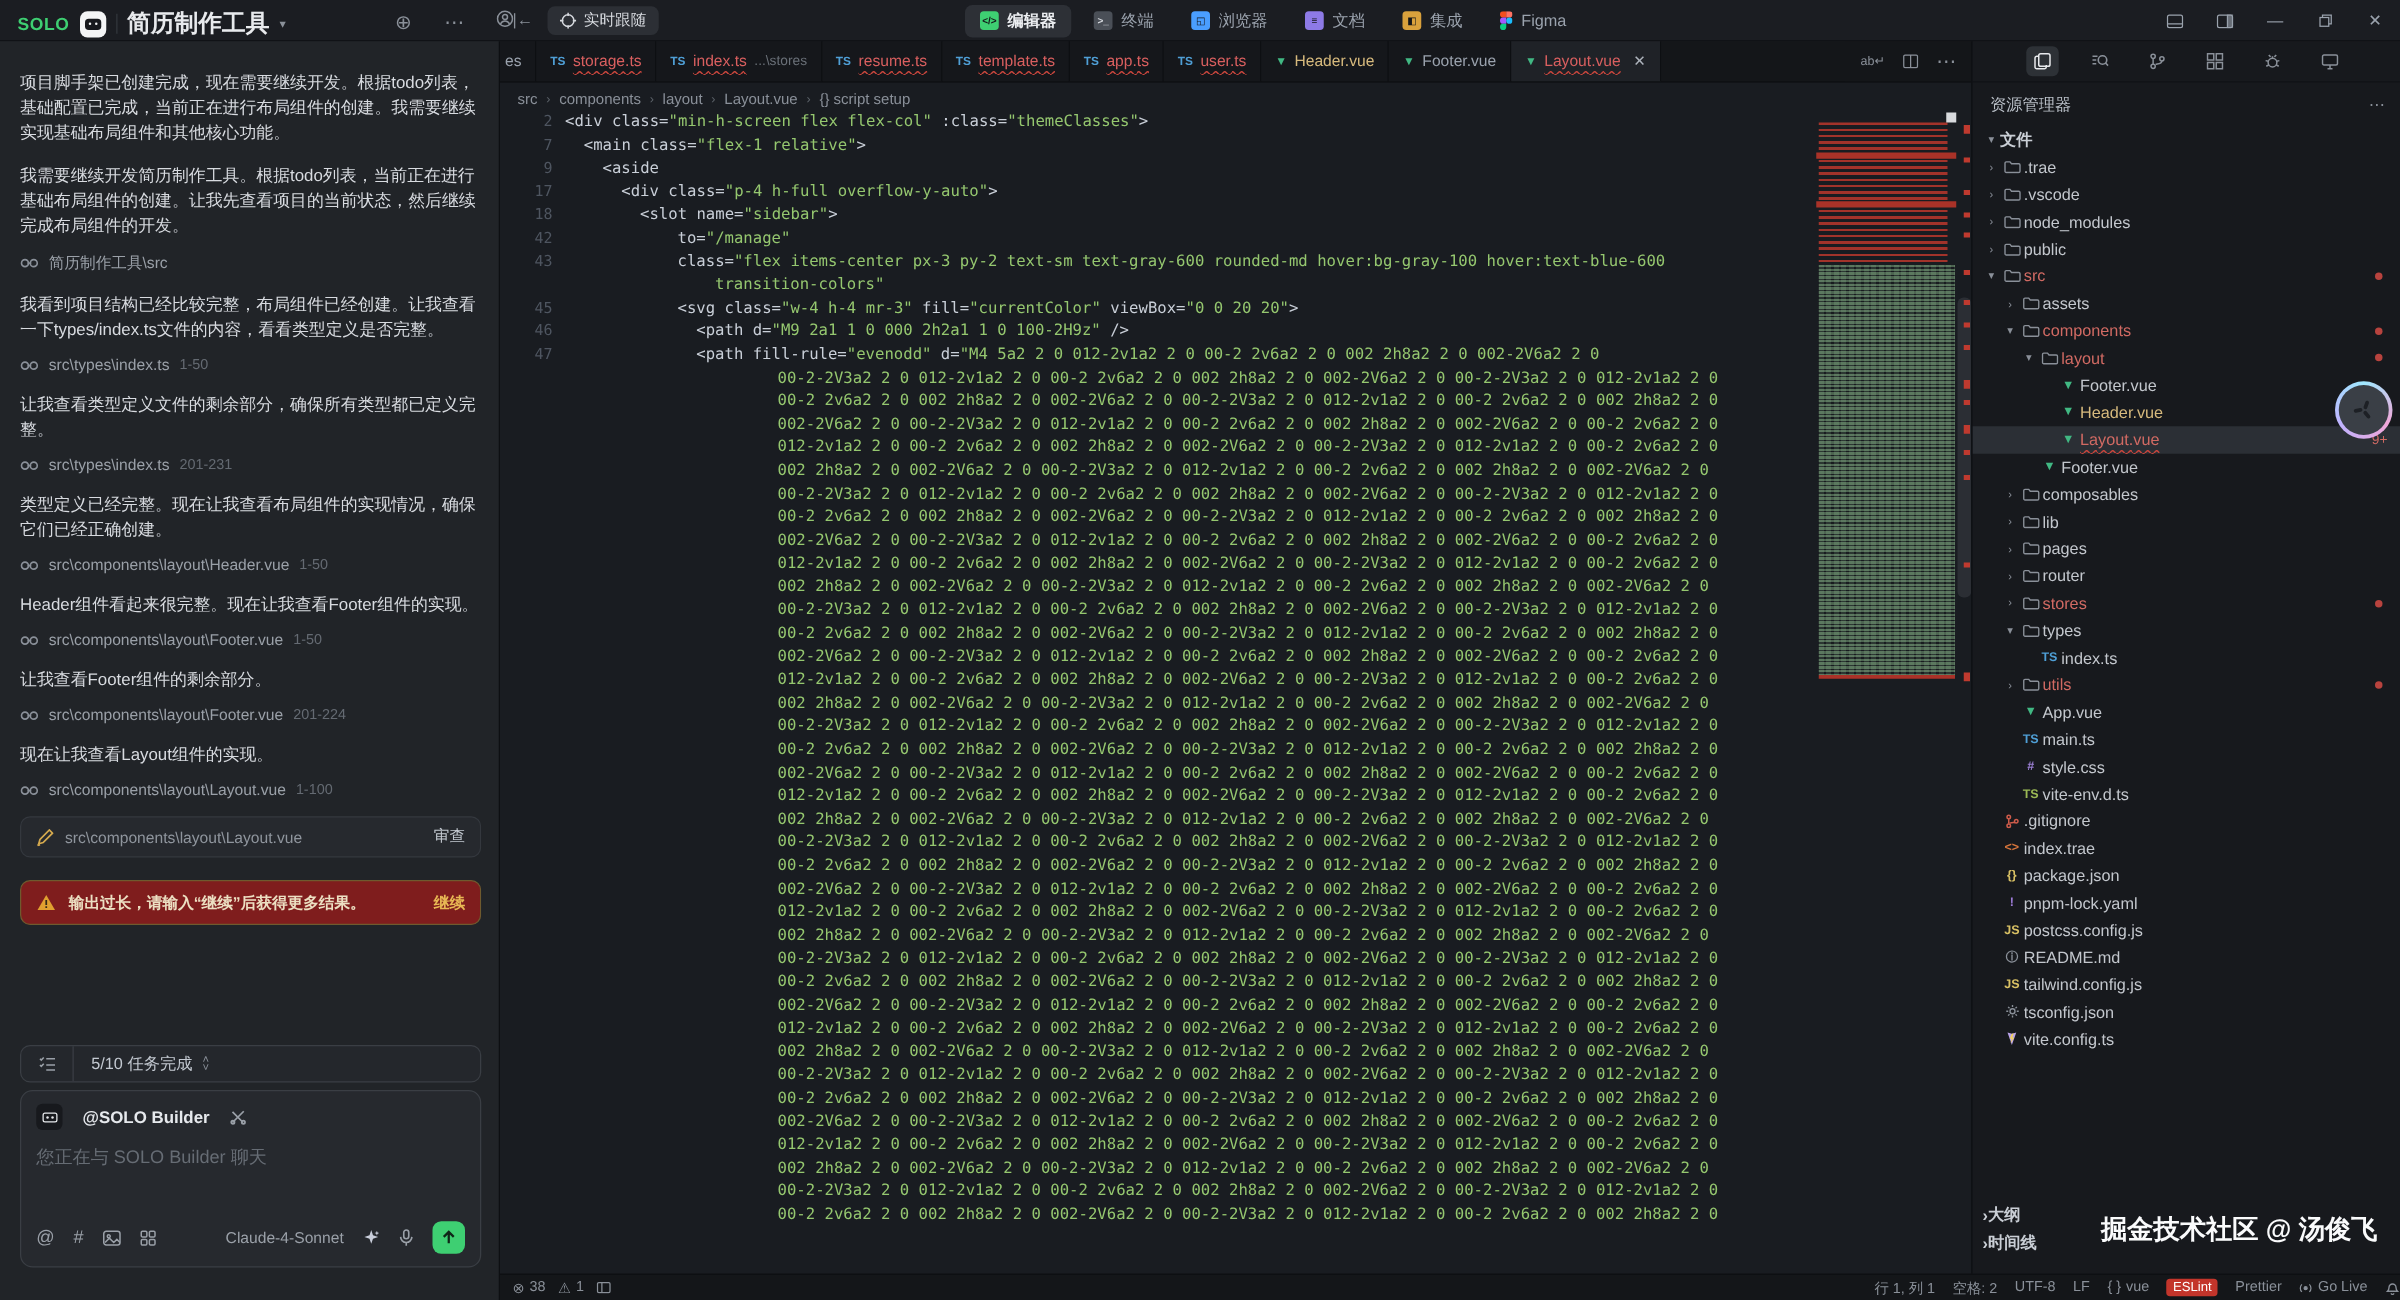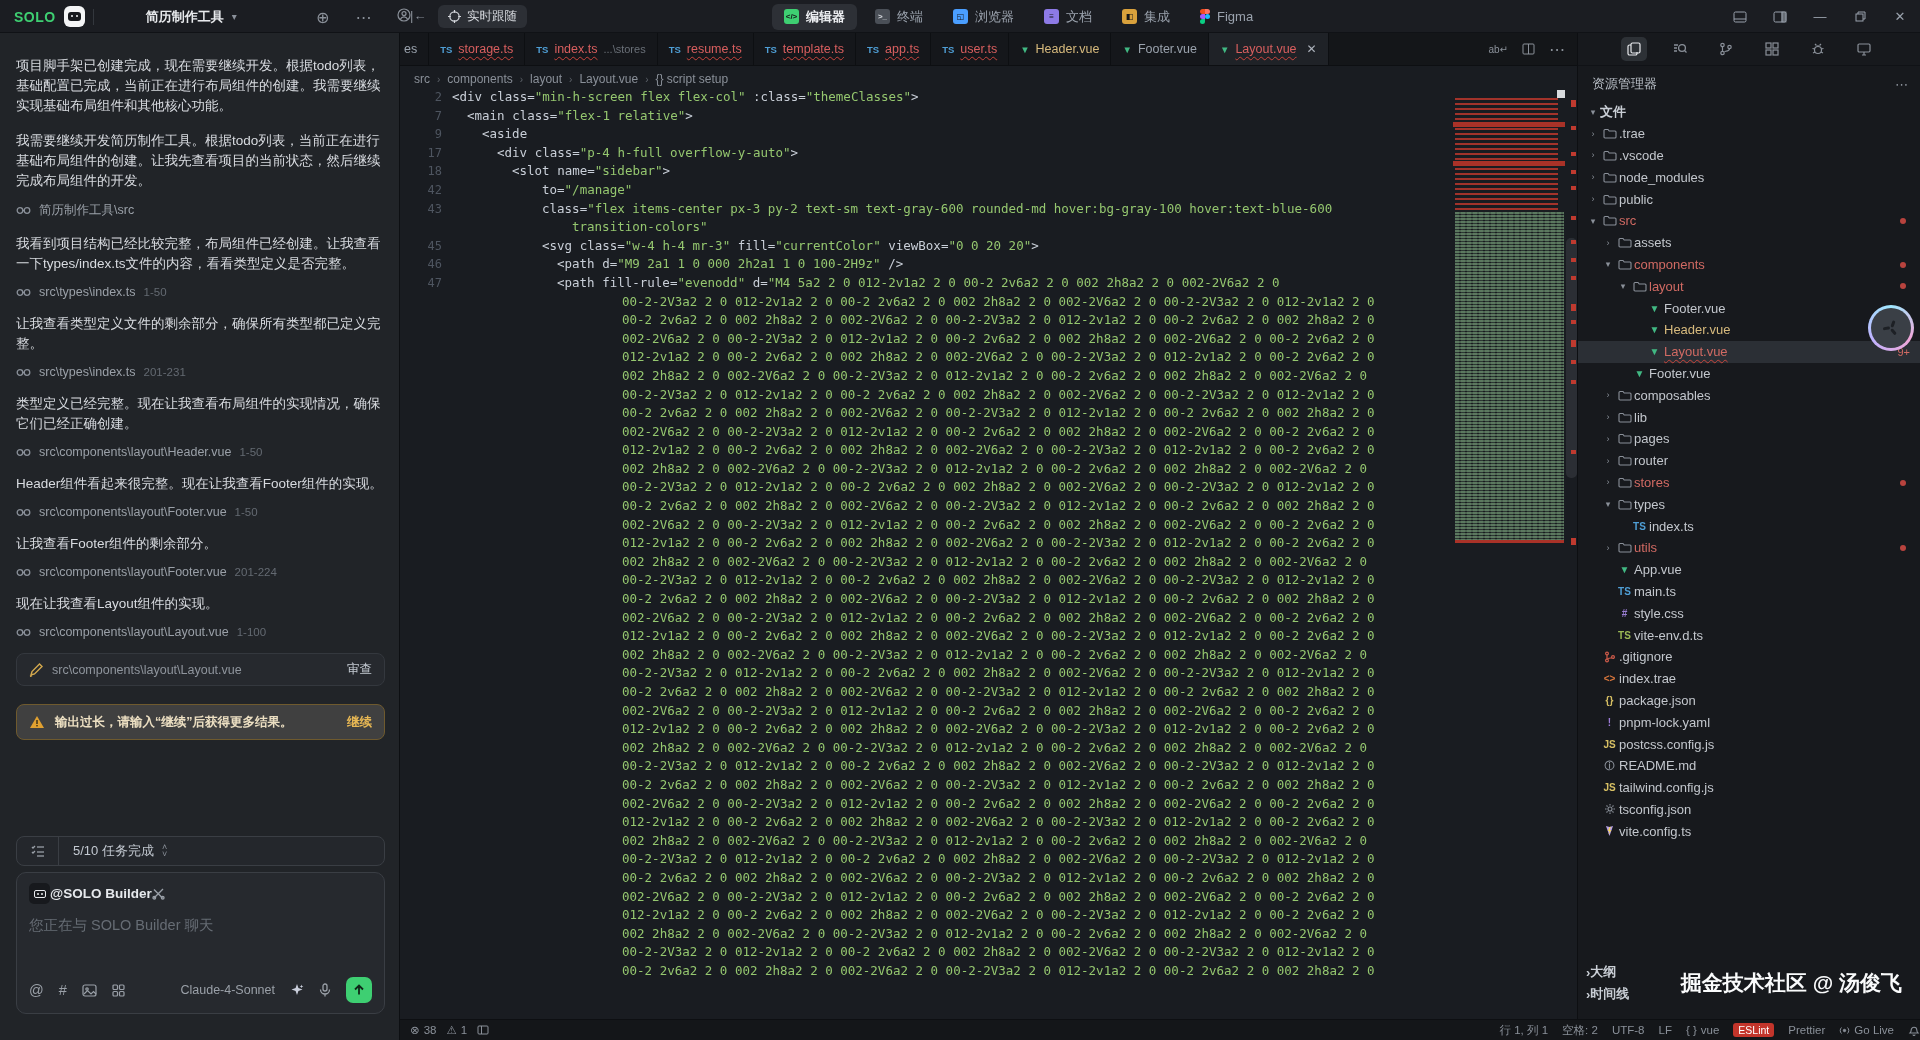--- a/index.html
+++ b/index.html
@@ -10,21 +10,21 @@
 
   
   #topbar { position:absolute; left:0; top:0; width:1920px; height:33px; background:#1b1d22; border-bottom:1px solid #101216; }
   #brand { position:absolute; left:14px; top:6px; display:flex; align-items:center; gap:8px; }
   #solo-text { color:#3ecf72; font-weight:bold; font-size:14px; letter-spacing:.5px; }
   .cassette { width:21px; height:21px; background:#f4f5f6; border-radius:6px; display:flex; align-items:center; justify-content:center; }
   .cassette .inner { width:13px; height:9px; background:#17191d; border-radius:3px; position:relative; }
   .cassette .inner:before, .cassette .inner:after { content:""; position:absolute; top:3px; width:2px; height:2px; border-radius:50%; background:#f4f5f6; }
   .cassette .inner:before { left:3px; } .cassette .inner:after { right:3px; }
   .vdiv { width:1px; height:16px; background:#33373d; }
-  #proj-title { font-size:13px; font-weight:bold; color:#e8eaed;margin-left:44px; }
+  #proj-title { font-size:19px; font-weight:bold; color:#e8eaed; }
   .chev { color:#8a9099; font-size:10px; }
   #chat-header-icons { position:absolute; left:316px; top:8px; display:flex; gap:26px; color:#8a9099; }
   #collapse-left { position:absolute; left:410px; top:8px; color:#8a9099; font-size:13px; }
   #live-follow { position:absolute; left:438px; top:5px; height:23px; background:#2c2f35; border-radius:6px;
                  display:flex; align-items:center; gap:6px; padding:0 10px; font-size:12.5px; color:#d6d9de; }
   #top-tabs { position:absolute; left:772px; top:0; height:33px; display:flex; align-items:center; gap:6px; }
   .top-tab { display:flex; align-items:center; gap:7px; padding:4px 12px; border-radius:6px; font-size:13px; color:#9aa2ad; }
   .top-tab.active { background:#2d3036; color:#eceef1; font-weight:bold; }
   .sqicon { width:15px; height:15px; border-radius:3px; display:flex; align-items:center; justify-content:center; font-size:8px; font-weight:bold; color:#14161a; }
   #win-controls { position:absolute; right:0; top:0; height:33px; display:flex; align-items:center; }
@@ -34,31 +34,31 @@
   #chat { position:absolute; left:0; top:33px; width:400px; height:1007px; background:#212428; border-right:1px solid #0d0f12; }
   #chat-scroll { position:absolute; left:16px; right:14px; top:8px; height:772px; overflow:hidden; }
   .msg-text { font-size:13.5px; line-height:20px; color:#d8dbe0; margin-top:15px; }
   .msg-ref { display:flex; align-items:center; gap:8px; margin-top:11px; }
   .msg-ref .rpath { font-size:12.5px; color:#9aa0a8; }
   .msg-ref .rrange { font-size:11.5px; color:#646a72; }
   .file-card { margin-top:14px; height:33px; border:1px solid #34383e; background:#26292e; border-radius:8px;
                display:flex; align-items:center; gap:9px; padding:0 12px; }
   .file-card .fpath { flex:1; font-size:12.5px; color:#8f959d; }
   .file-card .faction { font-size:12.5px; color:#c3c9d1; }
-  .warn-banner { margin-top:18px; min-height:36px; border:1px solid #6f5a2e; background:#404040; border-radius:8px;
+  .warn-banner { margin-top:18px; min-height:36px; border:1px solid #6f5a2e; background:#7f1d1d; border-radius:8px;
                  display:flex; align-items:center; gap:10px; padding:6px 12px; }
   .warn-banner .wtext { flex:1; font-size:12.5px; color:#ecdfc2; font-weight:bold; }
   .warn-banner .waction { font-size:12.5px; font-weight:bold; color:#e8b854; }
   #task-bar { position:absolute; left:16px; right:14px; top:803px; height:30px; border:1px solid #3a3e44; border-radius:8px;
               display:flex; align-items:center; background:#24272c; }
   #task-icon-cell { width:42px; height:100%; border-right:1px solid #3a3e44; display:flex; align-items:center; justify-content:center; }
   #task-label { font-size:13px; color:#c3c9d1; margin-left:14px; }
   #task-chevrons { margin-left:8px; color:#8a9099; font-size:9px; line-height:7px; display:flex; flex-direction:column; }
   #input-card { position:absolute; left:16px; right:14px; top:839px; height:142px; border:1px solid #3a3e44; background:#26292e; border-radius:10px; padding:10px 12px; }
-  #input-head { display:flex; align-items:center; gap:0; }
+  #input-head { display:flex; align-items:center; gap:16px; }
   #agent-chip { width:21px; height:21px; background:#17191d; border-radius:5px; display:flex; align-items:center; justify-content:center; }
   #agent-chip .inner { width:12px; height:8px; border:1px solid #e8eaed; border-radius:2px; position:relative; }
   #agent-chip .inner:before, #agent-chip .inner:after { content:""; position:absolute; top:2px; width:2px; height:2px; background:#e8eaed; border-radius:50%; }
   #agent-chip .inner:before{ left:2px; } #agent-chip .inner:after{ right:2px; }
   #agent-name { font-size:13.5px; font-weight:bold; color:#e6e9ed; }
   #input-placeholder { margin-top:12px; font-size:14.5px; color:#666c74; }
   #input-foot { position:absolute; left:12px; right:12px; bottom:10px; display:flex; align-items:center; gap:15px; color:#9aa0a8; }
   #model-name { margin-left:auto; font-size:12.5px; color:#9aa0a8; }
   #send-btn { width:26px; height:26px; background:#3ecf72; border-radius:7px; display:flex; align-items:center; justify-content:center; }
   .glyph14 { font-size:14.5px; }

